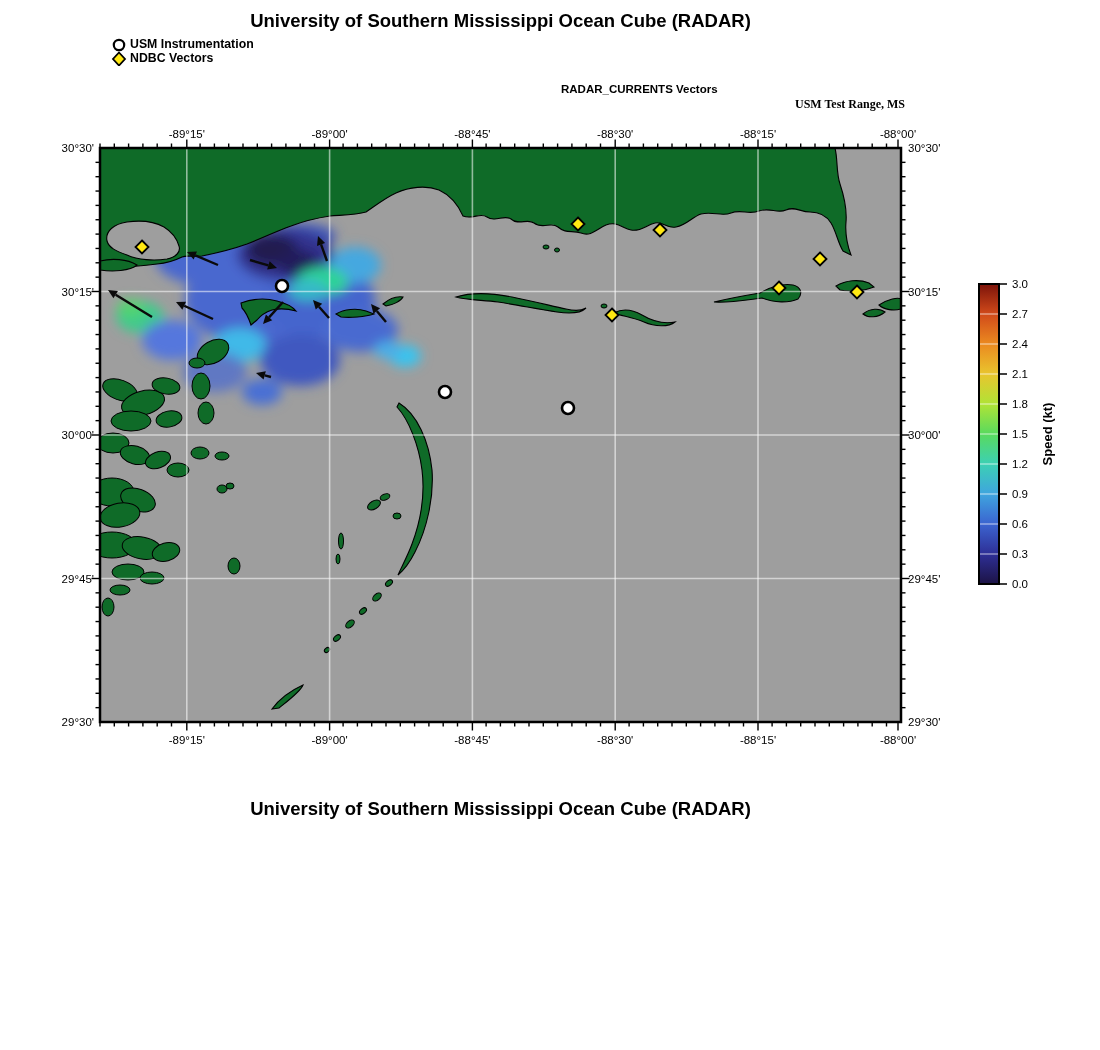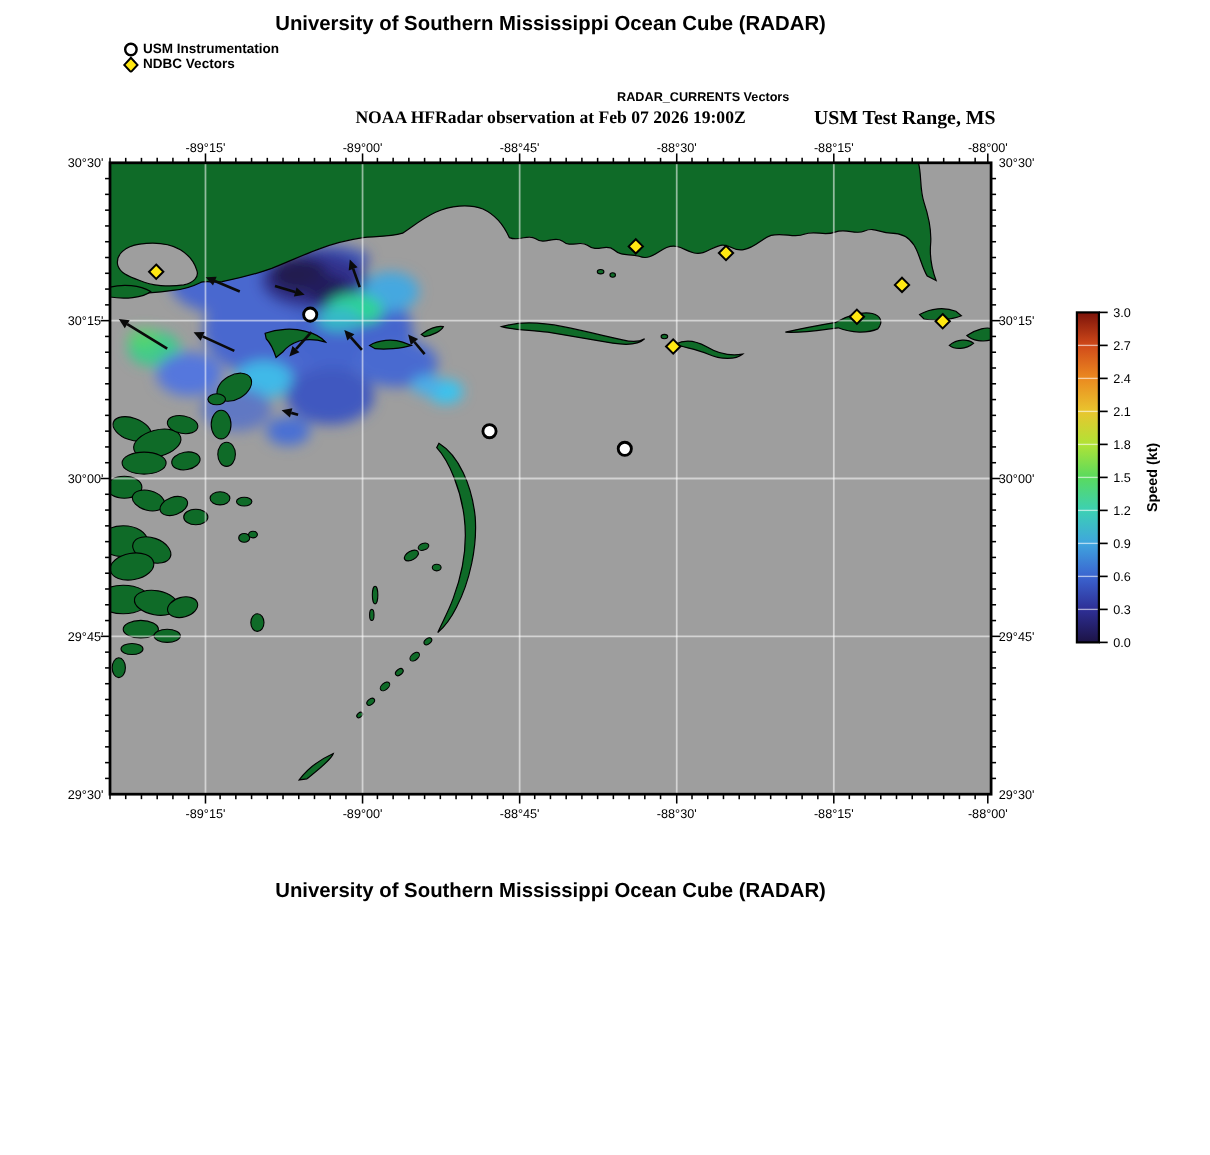--- a/index.html
+++ b/index.html
@@ -15,21 +15,21 @@
   .leg-row{display:flex;align-items:center;height:14px;}
   .leg-row svg{display:block;}
   .leg-label{font-size:12.3px;font-weight:bold;margin-left:3px;white-space:nowrap;}
   
   #vector-box{left:543px;top:40px;width:356px;height:37px;border:2px solid #000;background:#fff;}
   .vlabel{position:absolute;left:6px;font-size:11.5px;font-weight:bold;line-height:12px;white-space:nowrap;}
   #vcaption{left:547px;top:83px;font-size:11.5px;font-weight:bold;padding-left:14px;}
   #subtitle{left:100px;top:99px;width:801px;text-align:center;
             font-family:"Liberation Serif", serif;font-size:16px;font-weight:bold;}
   #range-label{left:720px;top:97px;width:185px;text-align:right;
-            font-family:"Liberation Serif", serif;font-size:18px;font-weight:bold;}
+            font-family:"Liberation Serif", serif;font-size:12px;font-weight:bold;}
   #map-svg{left:0;top:0;}
   .landfill{fill:#0f6b28;stroke:#000;stroke-width:1.1;}
   .waterfill{fill:#9e9e9e;}
 </style>
 </head>
 <body>
 
 <div id="stage">
 
   <div class="abs" id="title-top">University of Southern Mississippi Ocean Cube (RADAR)</div>
@@ -44,21 +44,20 @@
     <div class="leg-row">
       <svg width="16" height="15">
         <path d="M8,1.5 L14,8 L8,14.5 L2,8 Z" fill="#ffe812" stroke="#000" stroke-width="1.8"></path>
       </svg>
       <span class="leg-label">NDBC Vectors</span>
     </div>
   </div>
 
   <div class="abs" id="vcaption">RADAR_CURRENTS Vectors</div>
 
-  <div class="abs" id="subtitle">NOAA HFRadar observation at Feb 07 2026 19:00Z</div>
   <div class="abs" id="range-label">USM Test Range, MS</div>
 
   <svg class="abs" id="map-svg" width="1100" height="1050" viewBox="0 0 1100 1050">
     <defs>
       <clipPath id="mapclip">
           <rect x="100" y="148" width="801" height="574"></rect>
         </clipPath>
       <filter id="blobblur" x="-40%" y="-40%" width="180%" height="180%">
         <feGaussianBlur stdDeviation="6"></feGaussianBlur>
       </filter>

